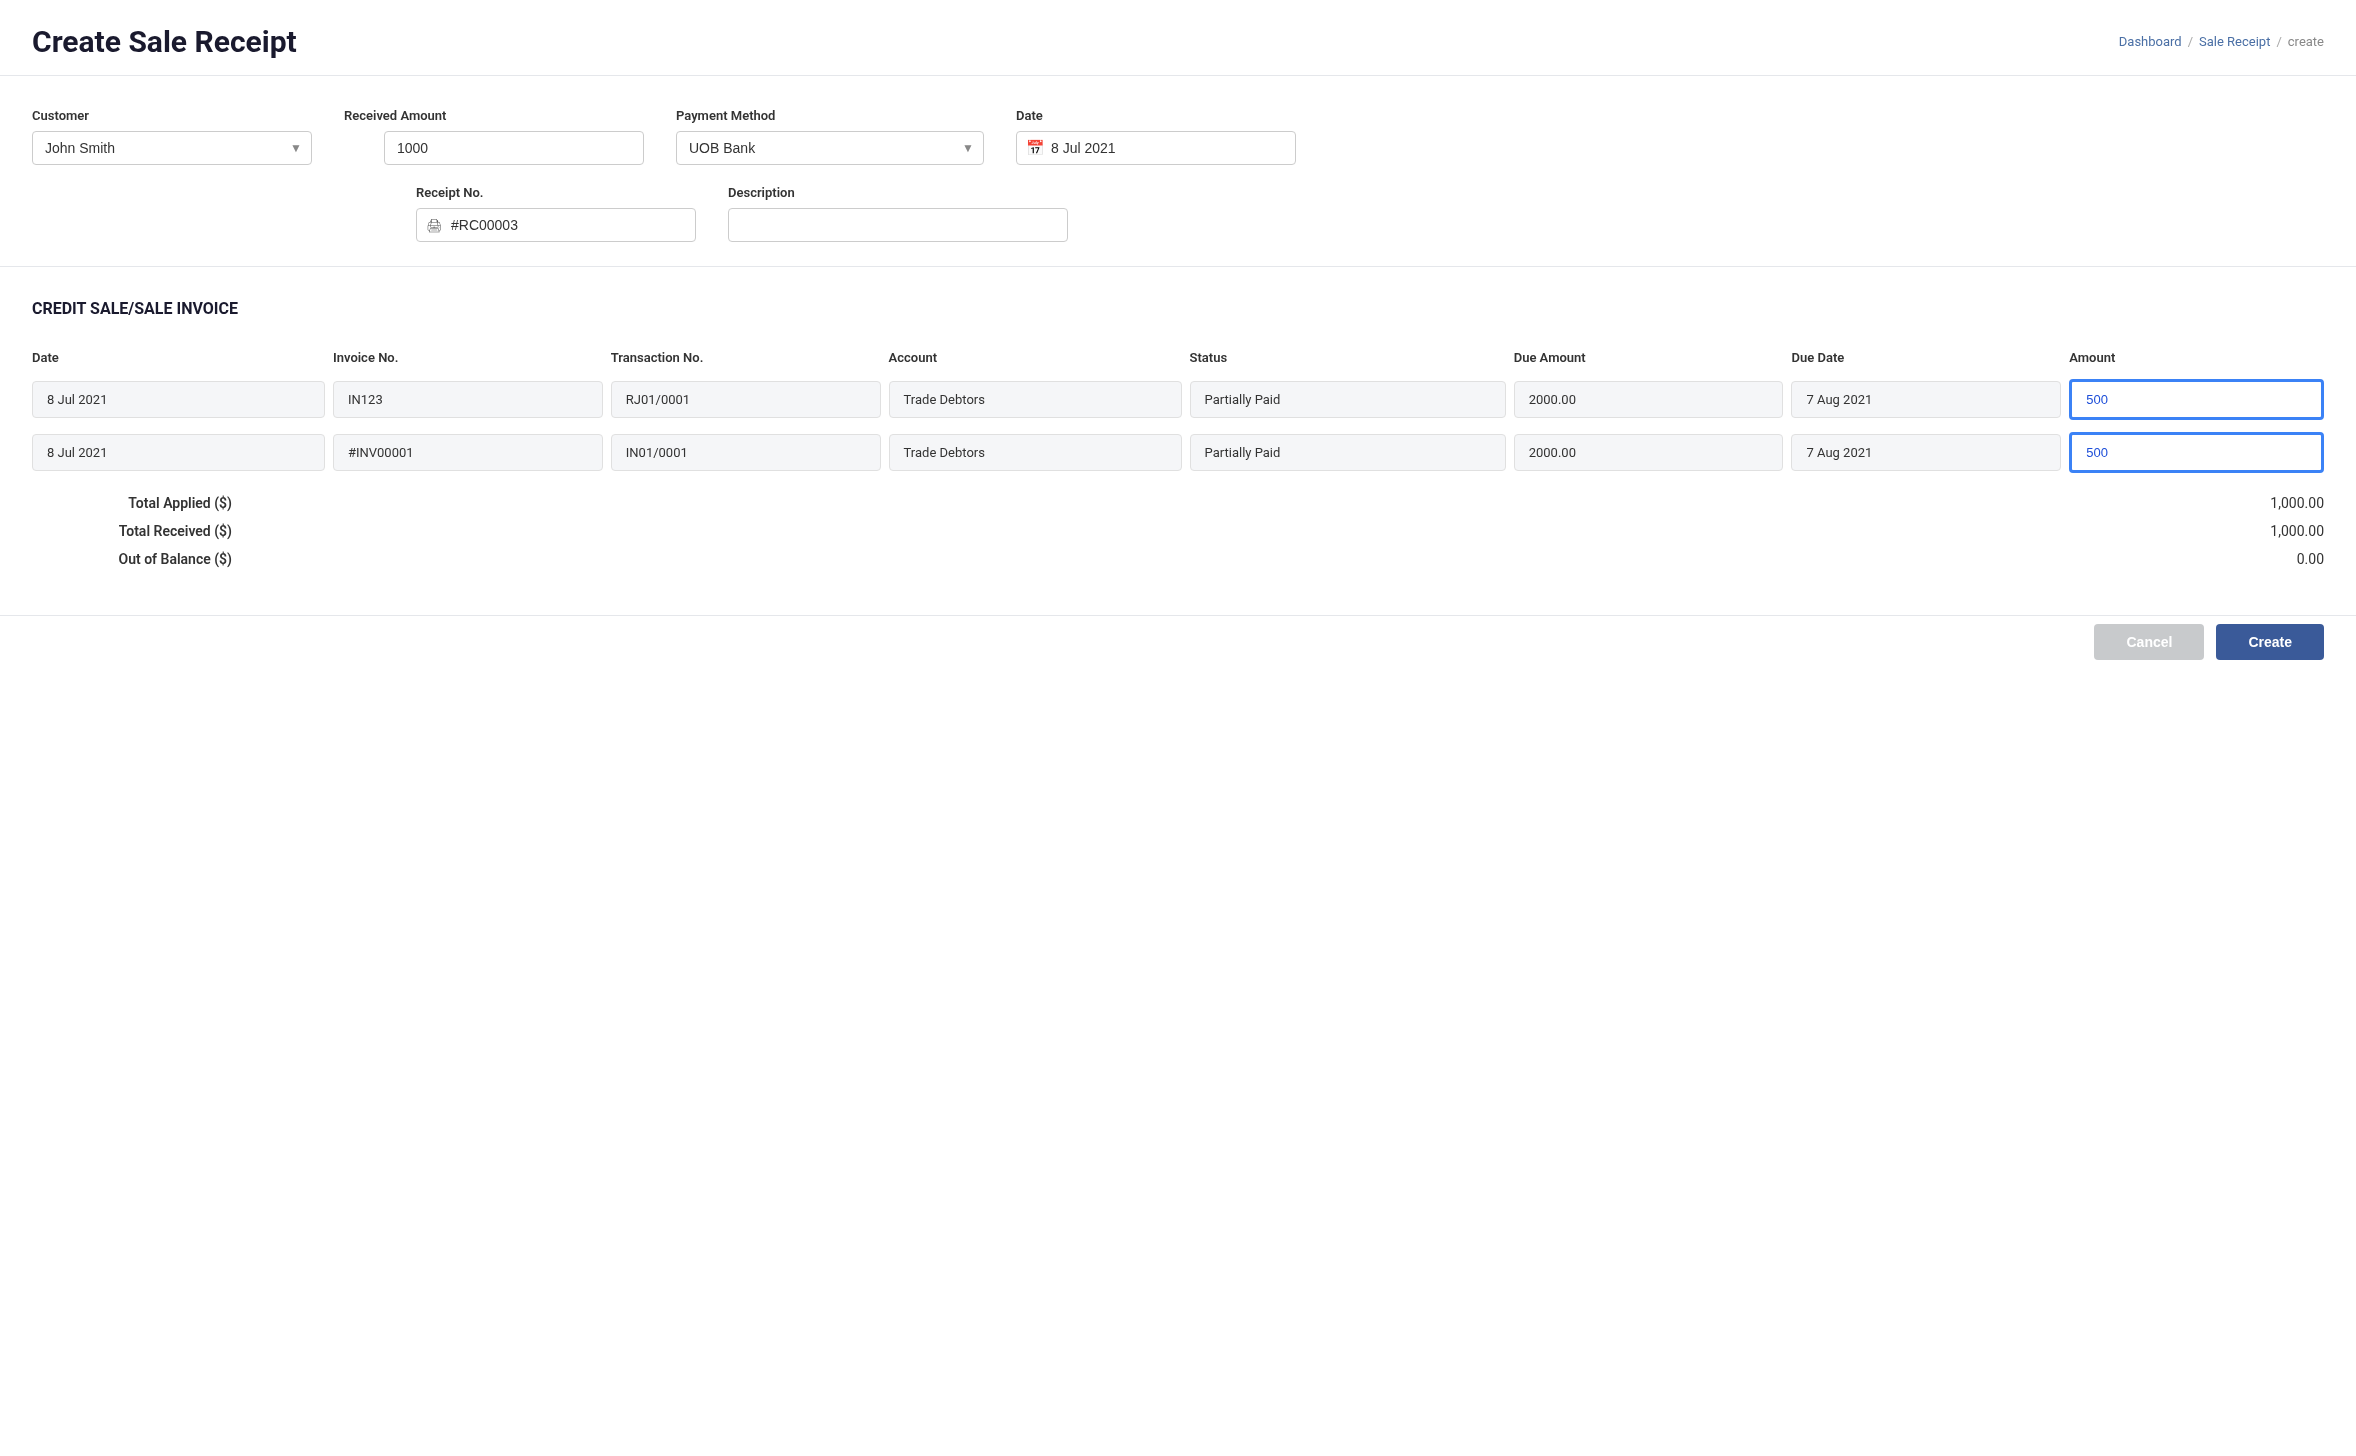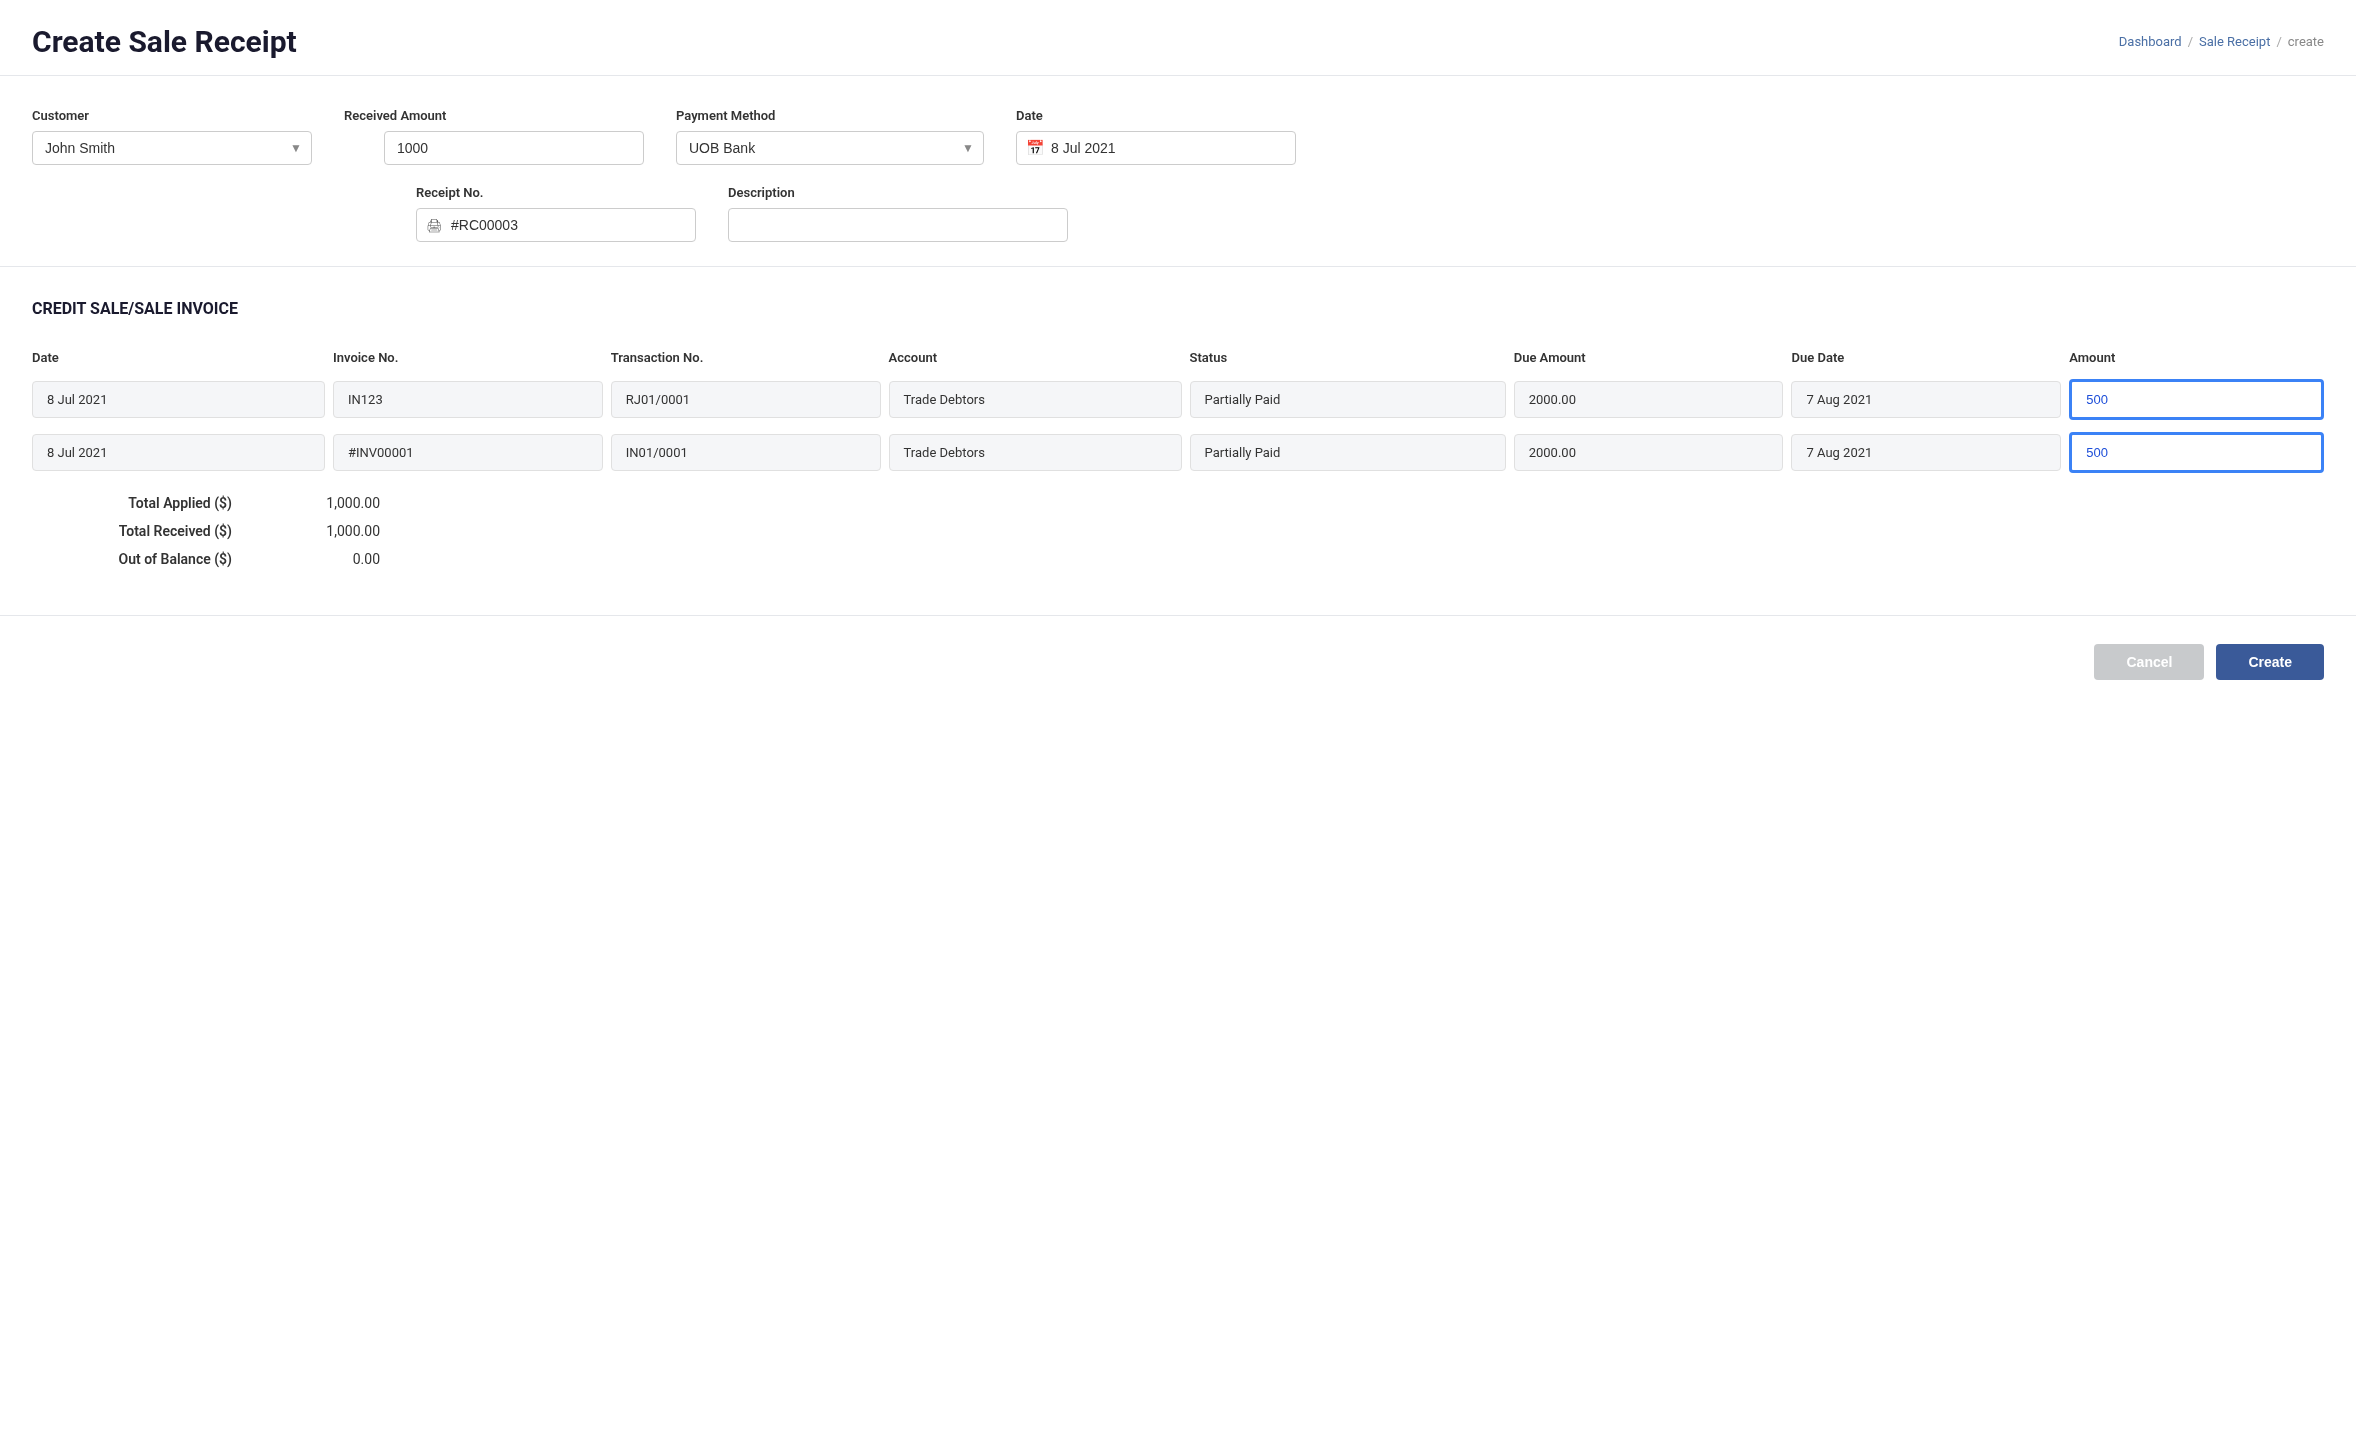--- a/index.html
+++ b/index.html
@@ -163,21 +163,21 @@
 
     .totals-section {
       margin-top: 16px;
       display: flex;
       flex-direction: column;
       align-items: flex-end;
       gap: 12px;
     }
     .total-row {
       display: flex;
-      justify-content: flex-start;
+      justify-content: space-between;
       gap: 48px;
       width: 100%;
     }
     .total-label {
       font-size: 14px;
       font-weight: 600;
       color: #333;
       text-align: right;
       min-width: 200px;
     }
@@ -185,21 +185,21 @@
       font-size: 14px;
       color: #333;
       min-width: 100px;
       text-align: right;
     }
 
     .footer-actions {
       display: flex;
       justify-content: flex-end;
       gap: 12px;
-      padding: 28px 32px;
+      padding: 8px 32px;
       border-top: 1px solid #e5e7eb;
       margin-top: 16px;
     }
     .btn {
       padding: 10px 32px;
       border-radius: 4px;
       font-size: 14px;
       font-weight: 600;
       cursor: pointer;
       border: none;

